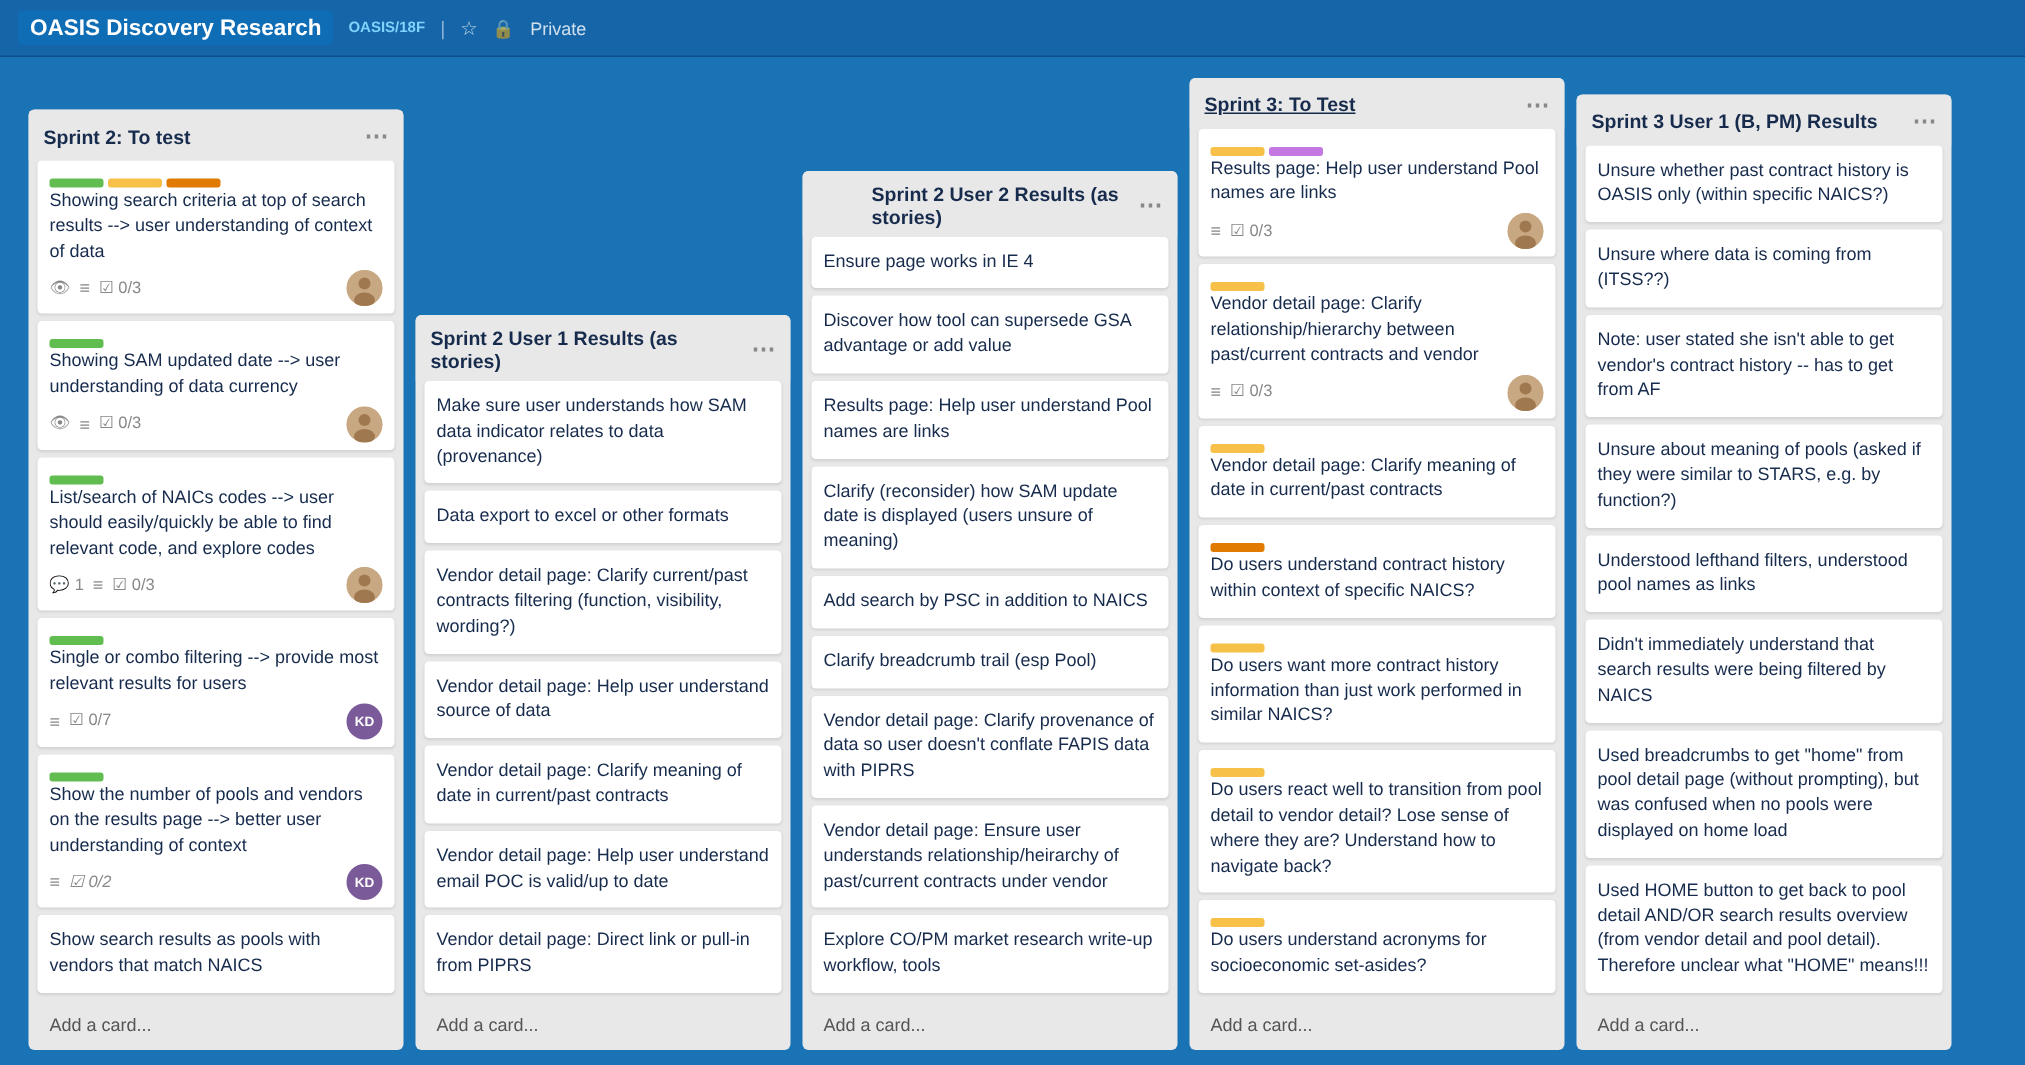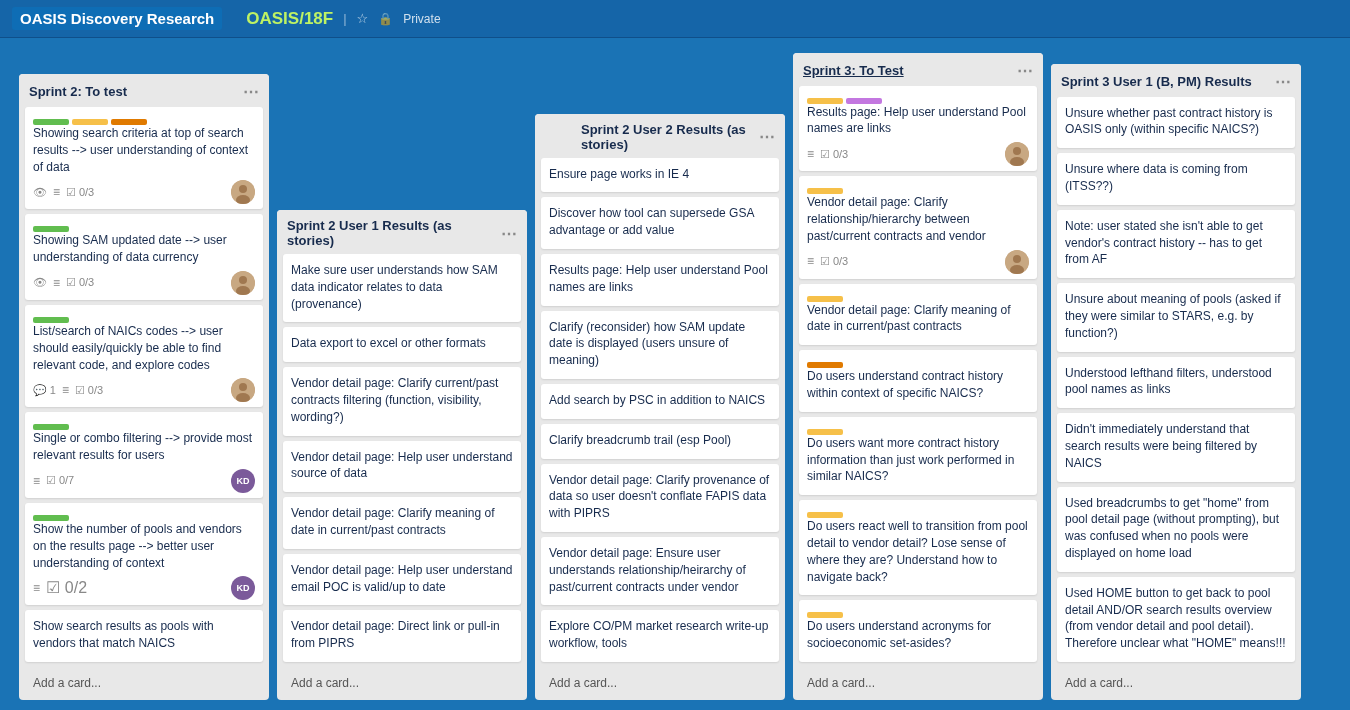--- a/index.html
+++ b/index.html
@@ -22,24 +22,23 @@
     }
     #header .app-title {
       color: white;
       font-weight: 700;
       font-size: 15px;
       background: #0e6db5;
       padding: 3px 8px;
       border-radius: 3px;
     }
     #header .board-name {
-      color: #bef264;
-      font-size: 17px;
+      color: #7dd3fc;
+      font-size: 10px;
       font-weight: 600;
-      margin-left: 14px;
     }
     #header .divider {
       color: rgba(255,255,255,0.5);
       font-size: 13px;
     }
     #header .private-label {
       color: rgba(255,255,255,0.8);
       font-size: 12px;
     }
 
@@ -232,21 +231,21 @@
           </div>
         </div>
         <div class="card">
           <div class="label-bars">
             <div class="lb" style="background-color: rgb(97, 189, 79);"></div>
           </div>
           <div class="card-text">Show the number of pools and vendors on the results page --&gt; better user understanding of context</div>
           <div class="card-footer">
             <div class="card-meta">
               <span style="color: rgb(136, 136, 136); font-size: 12px;">≡</span>
-              <span style="color: rgb(136, 136, 136); font-size: 16px;">☑ 0/2</span>
+              <span style="color: rgb(136, 136, 136); font-size: 11px; font-style: italic;">☑ 0/2</span>
             </div>
             <div style="width: 24px; height: 24px; border-radius: 50%; background: rgb(123, 90, 154); display: flex; align-items: center; justify-content: center; color: white; font-size: 9px; font-weight: bold;">KD</div>
           </div>
         </div>
         <div class="card">
           <div class="card-text">Show search results as pools with vendors that match NAICS</div>
         </div>
       </div>
       <div class="add-card">Add a card...</div>
     </div>

